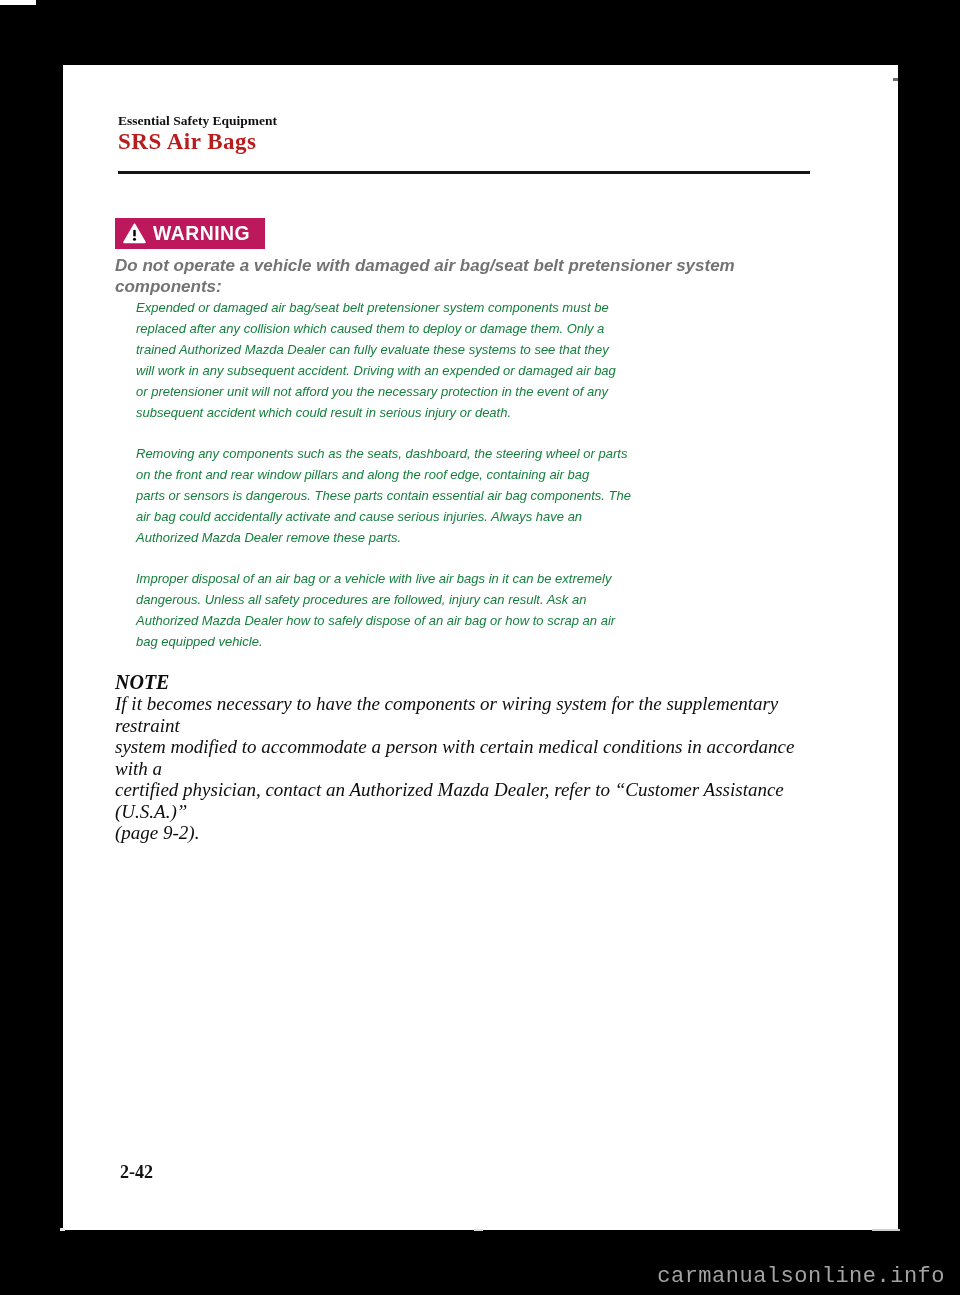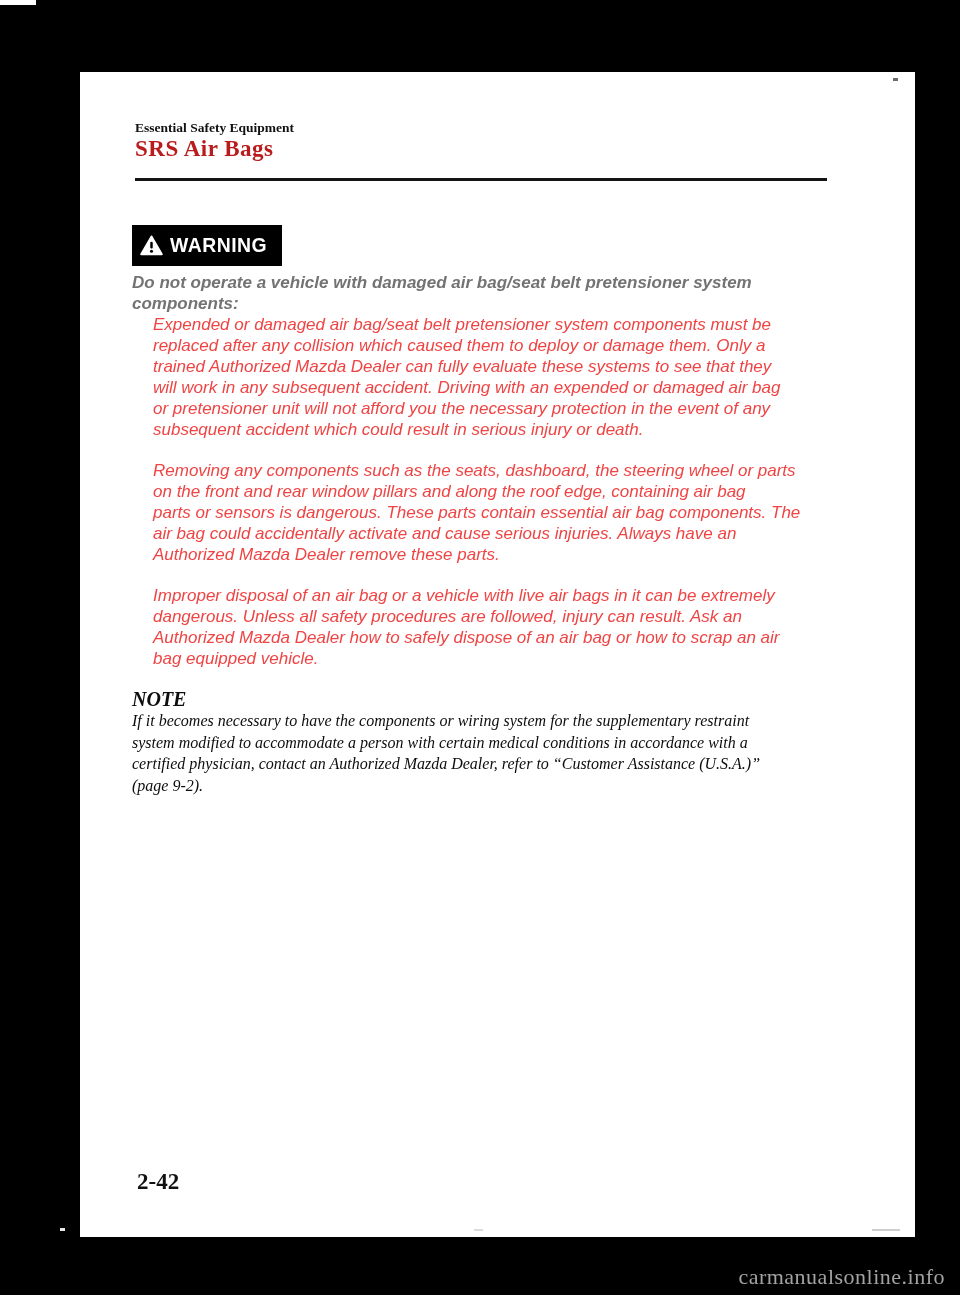--- a/index.html
+++ b/index.html
@@ -7,25 +7,24 @@
     width: 960px; height: 1295px;
     position: relative;
     background: #000000;
     overflow: hidden;
     font-family: "Liberation Sans", sans-serif;
   }
 
   
   .page {
     position: absolute;
-    left: 63px; top: 72px;
+    left: 63px; top: 65px;
     width: 835px; height: 1165px;
     background: #ffffff;
     color: #111111;
-    margin-left: 17px;
   }
 
   
   .header { position: absolute; left: 55px; top: 48px; }
   .eyebrow {
     font-family: "Liberation Serif", serif;
     font-weight: bold;
     font-size: 13.5px;
     line-height: 16px;
     color: #111;
@@ -50,23 +49,23 @@
     position: absolute;
     left: 52px; top: 153px;
     width: 700px;
   }
 
   
   .warning-badge {
     display: inline-flex;
     align-items: center;
     gap: 7px;
-    background: #000000;
+    background: #be185d;
     color: #ffffff;
-    height: 41px;
+    height: 31px;
     padding: 0 12px 0 8px;
     margin: 0 0 6px 0;
     box-sizing: border-box;
   }
   .warning-badge .w-label {
     font-family: "Liberation Sans", sans-serif;
     font-weight: bold;
     font-size: 20px;
     letter-spacing: 0.5px;
     transform: scaleX(0.97);
@@ -84,60 +83,60 @@
     font-size: 17px;
     line-height: 21px;
     white-space: pre-line;
     color: #737373;
   }
   .warn-body {
     margin: 0 0 0 21px;
     font-family: "Liberation Sans", sans-serif;
     font-style: italic;
     font-weight: normal;
-    font-size: 17px;
+    font-size: 13px;
     line-height: 21px;
     white-space: pre-line;
-    color: #ef4444;
+    color: #15803d;
   }
 
   
   .note-label {
     margin: 0;
     font-family: "Liberation Serif", serif;
     font-style: italic;
     font-weight: bold;
     font-size: 20px;
     line-height: 21px;
     color: #0d0d0d;
   }
   .note-body {
     margin: 0;
     font-family: "Liberation Serif", serif;
     font-style: italic;
-    font-size: 16px;
+    font-size: 19px;
     line-height: 21.5px;
     white-space: pre-line;
     color: #0d0d0d;
   }
 
   .page-number {
     position: absolute;
     left: 57px; top: 1097px;
     font-family: "Liberation Serif", serif;
     font-weight: bold;
-    font-size: 23px;
+    font-size: 18px;
     color: #111;
   }
 
   
   .watermark {
     position: absolute;
     right: 15px; top: 1264px;
-    font-family: Liberation Serif, serif;
+    font-family: Liberation Mono, monospace;
     font-size: 22px;
     letter-spacing: 0.5px;
     color: #a3a3a3;
   }
 
   
   .artifact { position: absolute; }
   .a-topleft { left: 0; top: 0; width: 36px; height: 5px; background: #ffffff; }
   .a-rightdash { left: 893px; top: 78px; width: 5px; height: 3px; background: #6b6b6b; }
   .a-tick1 { left: 60px;  top: 1228px; width: 5px;  height: 3px; background: #e8e8e8; }

